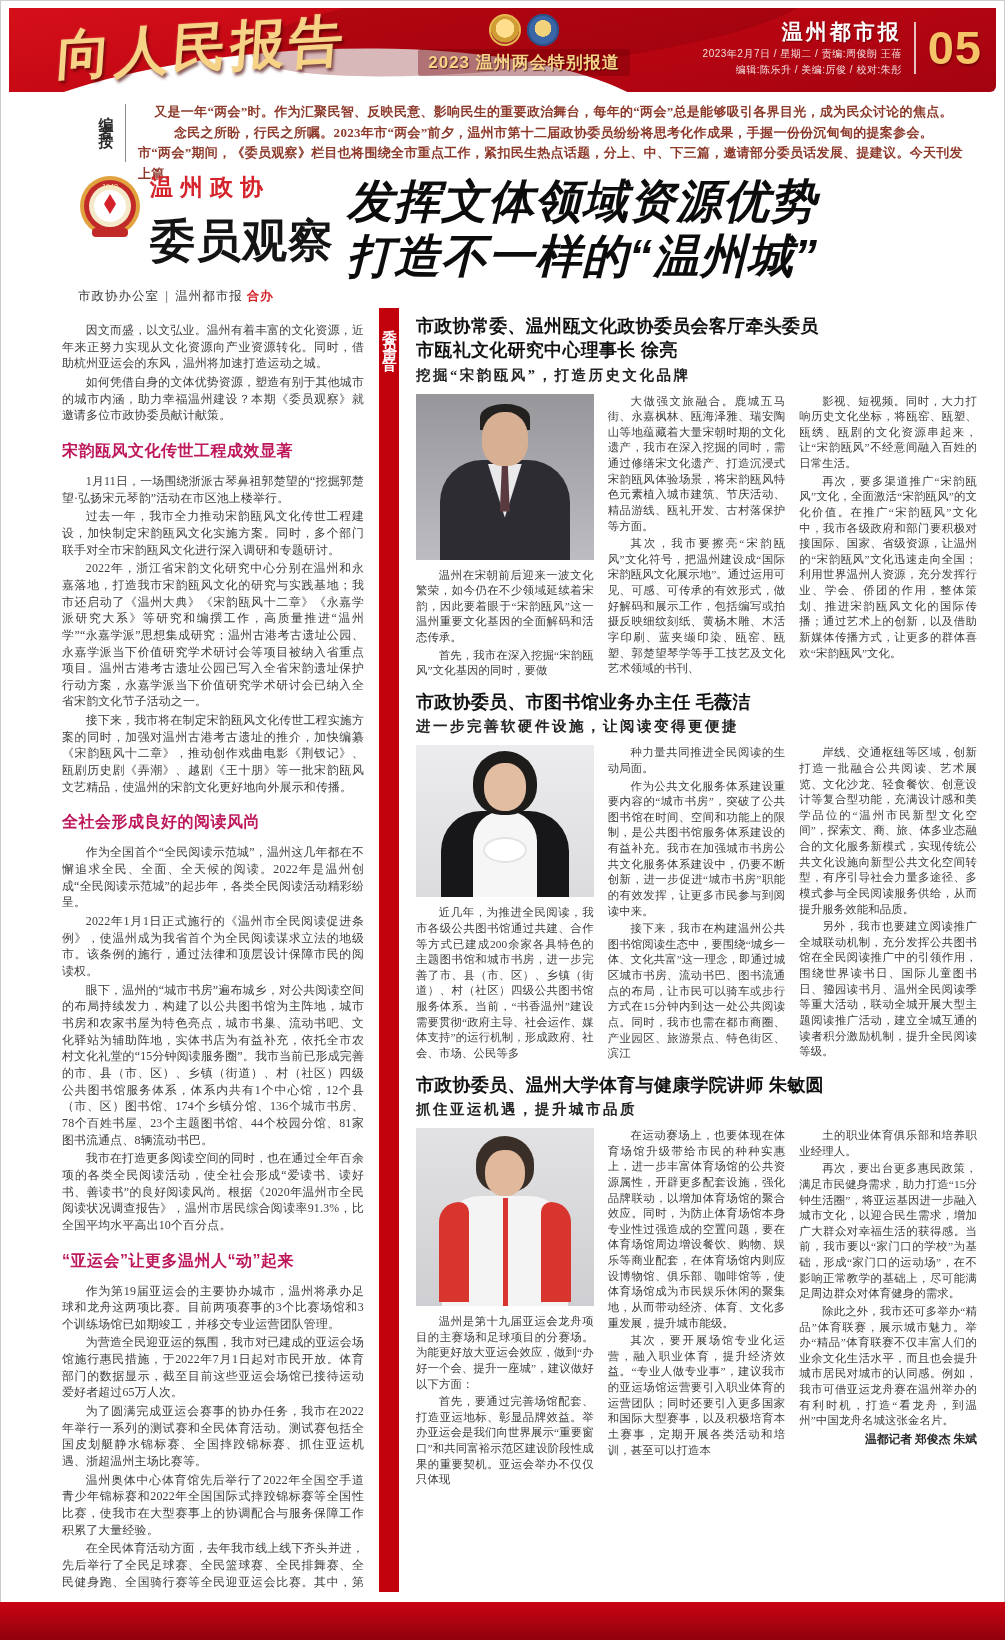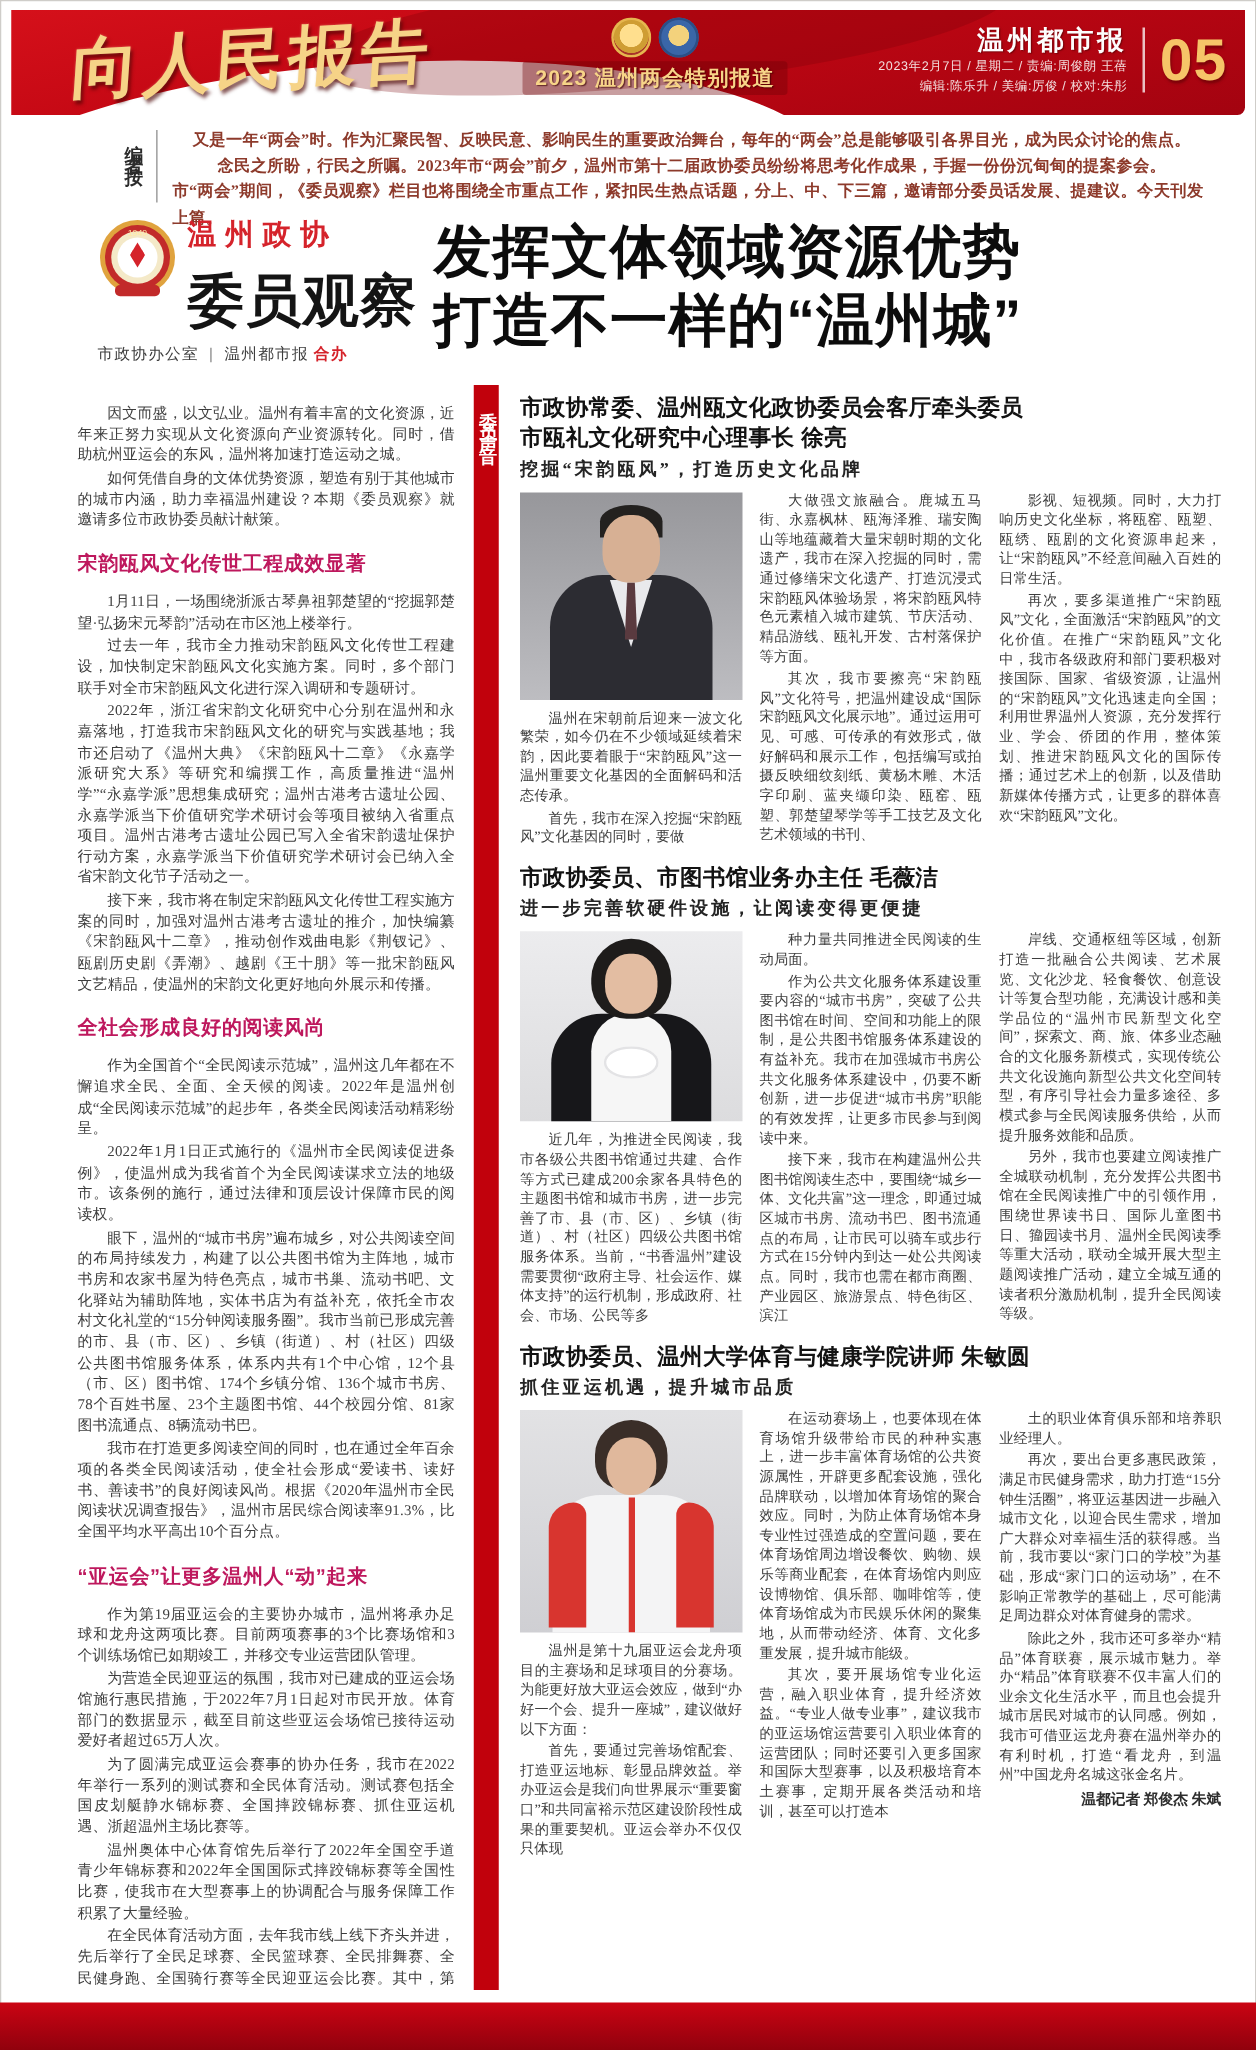--- a/index.html
+++ b/index.html
@@ -54,26 +54,26 @@
   
   .mast-row { position:absolute; top:172px; left:78px; right:30px; display:flex; gap:11px; }
   .mast-box { width:258px; flex:none; }
   .mast-top { display:flex; gap:8px; align-items:flex-start; }
   .mast-emblem { width:64px; height:74px; flex:none; }
   .mast-right { flex:1; }
   .mast-org { font-family:"Liberation Sans","DejaVu Sans",sans-serif; font-size:23px; font-weight:800;
             color:#d5232b; letter-spacing:7px; }
   .mast-title { font-family:"Liberation Sans","DejaVu Sans",sans-serif; font-size:45px; font-weight:900;
             color:#141414; letter-spacing:1px; line-height:1.05; margin-top:14px; }
-  .mast-footer { margin-top:11px; font-family:Liberation Mono, monospace;
+  .mast-footer { margin-top:24px; font-family:Liberation Sans, sans-serif;
             font-size:12.5px; color:#3c3c3c; letter-spacing:1px; }
   .mast-footer .sep { margin:0 6px; color:#888; }
   .mast-footer .cohost { color:#d5232b; font-weight:bold; margin-left:4px; }
   .headline { flex:1; font-family:"Liberation Sans","DejaVu Sans",sans-serif; font-weight:900;
-            font-size:46px; line-height:1.2; color:#0c0c0c; letter-spacing:1px; margin-top:2px; }
+            font-size:46px; line-height:1.2; color:#0c0c0c; letter-spacing:1px; margin-top:2px;font-style:italic; }
 
   
   .main { position:absolute; top:308px; left:30px; right:28px; height:1284px; display:flex; overflow:hidden; }
   .left-col { width:302px; flex:none; overflow:hidden; padding-top:14px;margin-left:32px; }
   .left-col p { font-size:11.9px; line-height:1.4; text-align:justify; text-indent:2em;
             color:#3d3d3d; margin-bottom:2px; letter-spacing:.2px; }
   .left-col h2 { font-family:"Liberation Sans","DejaVu Sans",sans-serif; font-size:16px; font-weight:800;
             color:#be185d; letter-spacing:.5px; margin:17px 0 11px; }
   .intro-block { margin-bottom:4px; }
 

